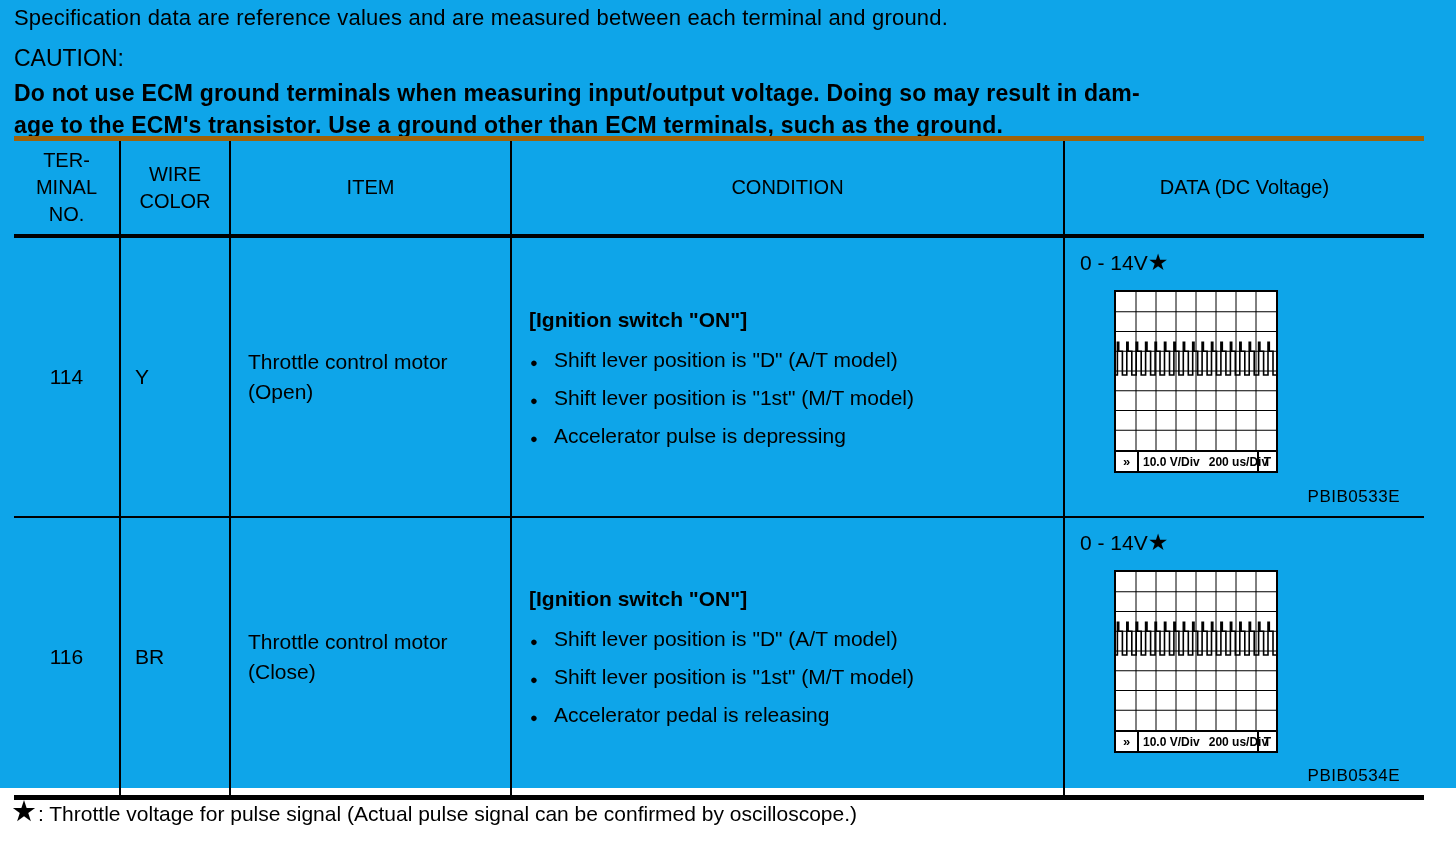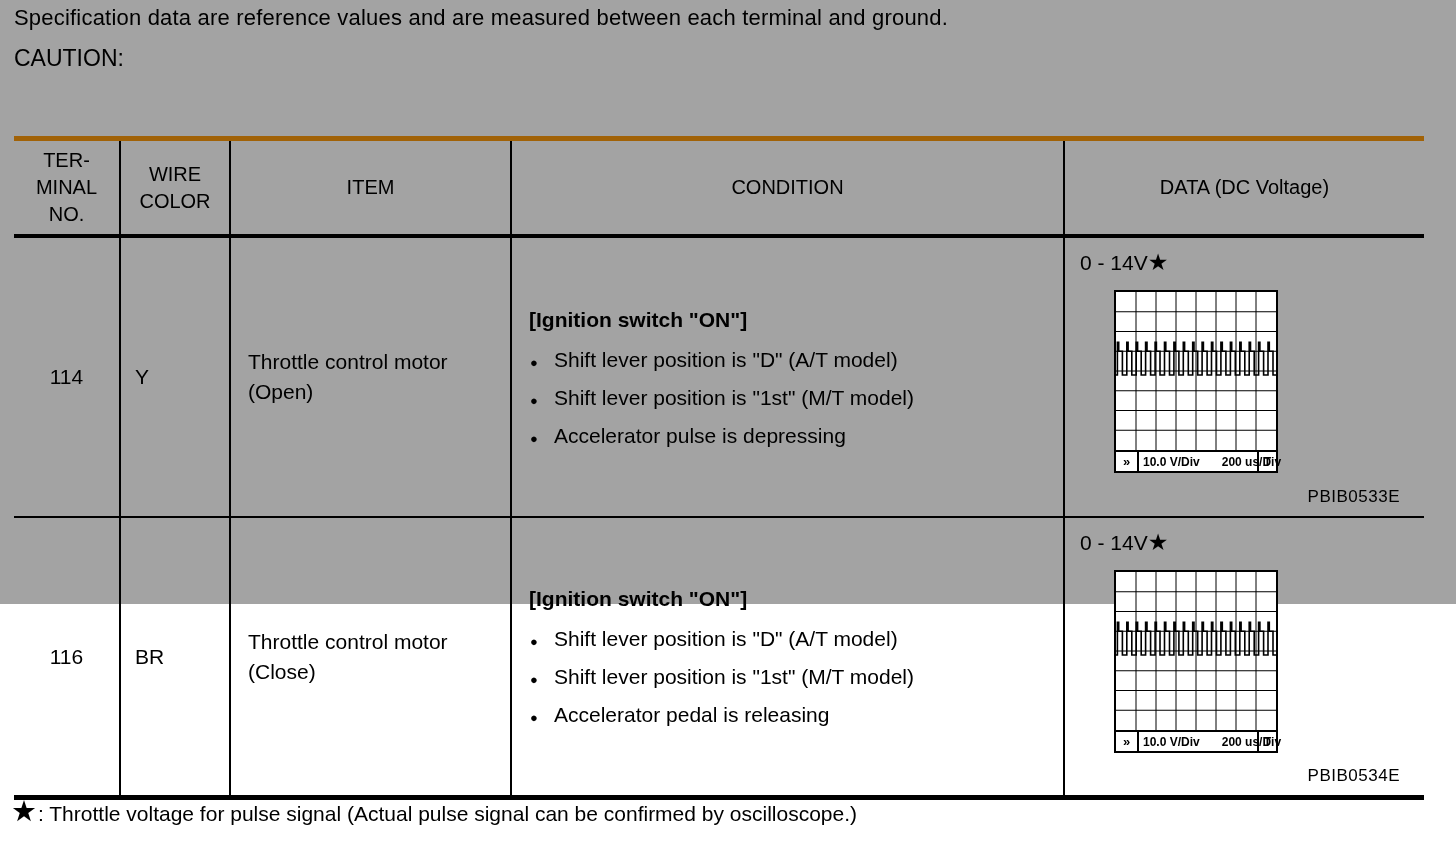--- a/index.html
+++ b/index.html
@@ -1,17 +1,17 @@
 <!DOCTYPE html>
 <html><head>
 <meta charset="utf-8">
 <style>
   html,body{margin:0;padding:0;background:#fff;}
   body{width:1456px;height:848px;overflow:hidden;font-family:"Liberation Sans",sans-serif;color:#000;}
-  .page{position:relative;width:1456px;height:604px;background:#a3a3a3;}
+  .page{position:relative;width:1456px;height:788px;background:#0ea5e9;}
 
   .spec{position:absolute;left:14px;top:5px;font-size:22px;letter-spacing:.2px;}
   .caution-title{position:absolute;left:14px;top:45px;font-size:23px;font-weight:normal;}
   .caution-body{position:absolute;left:14px;top:77px;font-size:23px;font-weight:bold;line-height:32px;letter-spacing:.2px;}
 
   table.spec-table{position:absolute;left:14px;top:136px;width:1410px;table-layout:fixed;
     border-collapse:collapse;border-top:5px solid #a16207;border-bottom:5px solid #000;}
   .spec-table th,.spec-table td{border-left:2px solid #000;padding:0;vertical-align:middle;}
   .spec-table th:first-child,.spec-table td:first-child{border-left:none;}
   .spec-table th{height:93px;font-size:20px;font-weight:normal;text-align:center;
@@ -29,35 +29,37 @@
   ul.cond-list li::before{content:"●";position:absolute;left:1px;top:3px;font-size:13px;}
   td.data{vertical-align:top;padding:11px 0 0 15px;position:relative;}
   .range{font-size:21px;margin-bottom:14px;}
   .range .star{font-size:23px;}
 
   .scope{margin-left:34px;width:160px;border:2px solid #000;background:#fff;}
   .scope svg{display:block;}
   .scope-bar{display:flex;align-items:stretch;height:19px;border-top:2px solid #000;
     font-size:12px;font-weight:bold;white-space:nowrap;}
   .cursor-box{width:19px;border-right:2px solid #000;display:flex;align-items:center;justify-content:center;font-size:13px;letter-spacing:-2px;padding-right:2px;}
-  .settings{display:flex;align-items:center;gap:22px;padding-left:4px;flex:1;min-width:0;}
+  .settings{display:flex;align-items:center;gap:9px;padding-left:4px;flex:1;min-width:0;}
   .trigger-box{width:17px;margin-left:auto;border-left:2px solid #000;display:flex;align-items:center;justify-content:center;font-size:12px;}
   .figure-id{position:absolute;right:24px;bottom:9px;font-size:17px;letter-spacing:.5px;}
 
   .footnote{position:absolute;left:11px;top:799px;display:flex;align-items:center;font-size:21px;}
   .footnote .star{font-size:29px;margin-right:1px;line-height:1;position:relative;top:-2px;}
 </style>
 </head>
 <body>
 
 <div class="page">
 
   <div class="spec">Specification data are reference values and are measured between each terminal and ground.</div>
   <div class="caution-title">CAUTION:</div>
   <div class="caution-body">
+    <div>Do not use ECM ground terminals when measuring input/output voltage. Doing so may result in dam-</div>
+    <div>age to the ECM's transistor. Use a ground other than ECM terminals, such as the ground.</div>
   </div>
 
   <table class="spec-table">
     <colgroup>
       <col style="width:106px">
         <col style="width:110px">
         <col style="width:281px">
         <col style="width:553px">
         <col style="width:360px">
     </colgroup>

